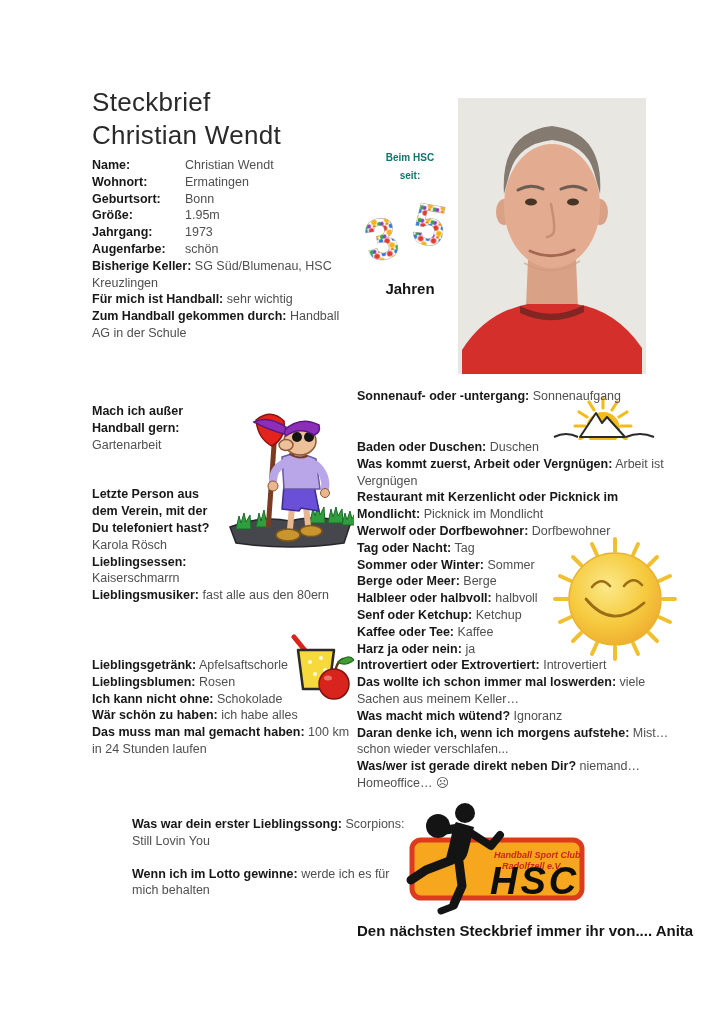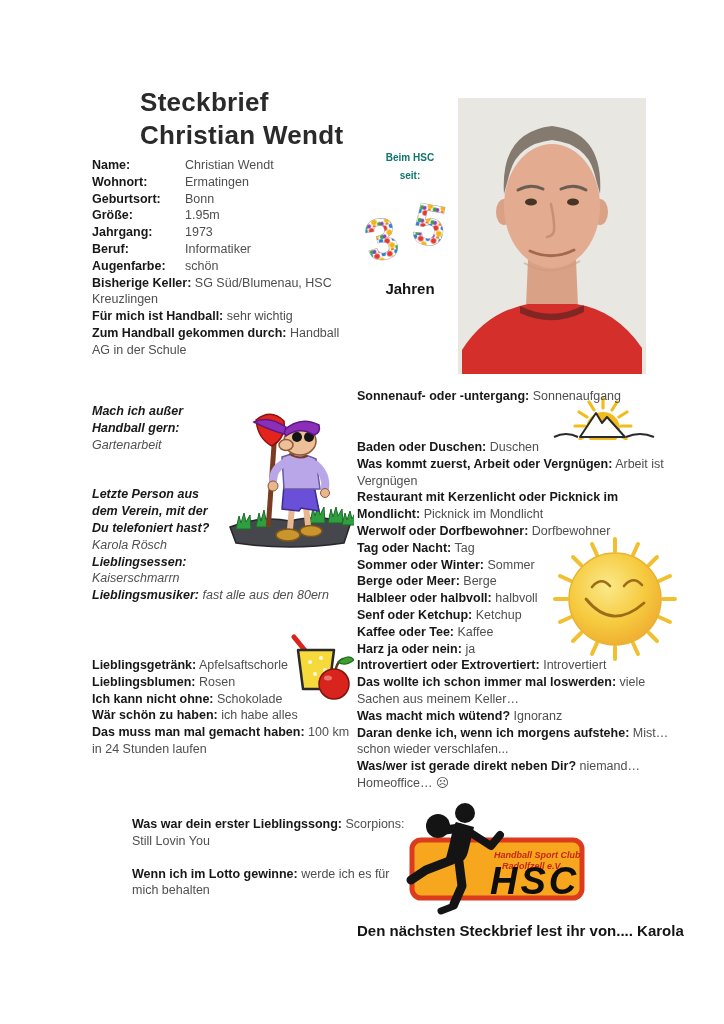--- a/index.html
+++ b/index.html
@@ -4,21 +4,21 @@
 <style>
   * { margin:0; padding:0; box-sizing:border-box; }
   html,body { background:#fff; }
   body {
     width:724px; height:1024px; overflow:hidden;
     font-family:"Liberation Sans", sans-serif;
     color:#1b1b1b;
   }
   .page { position:relative; width:724px; height:1024px; background:#ffffff; }
   .abs { position:absolute; }
-  .title { font-size:26px; line-height:33px; font-weight:700; color:#2a2a2a; letter-spacing:.3px;margin-left:48px; }
+  .title { font-size:26px; line-height:33px; font-weight:400; color:#2a2a2a; letter-spacing:.3px; }
   .fs { font-size:12.5px; line-height:16.8px; }
   p { margin:0; }
   b { font-weight:bold; color:#181818; }
   .val { color:#4f4f4f; }
   .plabel { display:inline-block; min-width:93px; font-weight:bold; color:#181818; }
   .center { text-align:center; }
   .hsc-head { font-size:10px; font-weight:bold; line-height:18px; color:#0f766e; }
   .bigbold { font-size:15px; font-weight:bold; color:#141414; }
   svg text.digit {
     font-family:"Liberation Sans", sans-serif;
@@ -50,21 +50,20 @@
         <p><b class="plabel">Name:</b><span class="val">Christian Wendt</span></p>
 
         <p><b class="plabel">Wohnort:</b><span class="val">Ermatingen</span></p>
 
         <p><b class="plabel">Geburtsort:</b><span class="val">Bonn</span></p>
 
         <p><b class="plabel">Größe:</b><span class="val">1.95m</span></p>
 
         <p><b class="plabel">Jahrgang:</b><span class="val">1973</span></p>
 
-        <p><b class="plabel">Beruf:</b><span class="val">Informatiker</span></p>
 
         <p><b class="plabel">Augenfarbe:</b><span class="val">schön</span></p>
       </div>
     <div>
 
         <p><b>Bisherige Keller:</b> <span class="val">SG Süd/Blumenau, HSC Kreuzlingen</span></p>
 
         <p><b>Für mich ist Handball:</b> <span class="val">sehr wichtig</span></p>
 
         <p><b>Zum Handball gekommen durch:</b> <span class="val">Handball AG in der Schule</span></p>
@@ -172,21 +171,21 @@
         <p><b>Das wollte ich schon immer mal loswerden:</b> <span class="val">viele Sachen aus meinem Keller…</span></p>
 
         <p><b>Was macht mich wütend?</b> <span class="val">Ignoranz</span></p>
 
         <p><b>Daran denke ich, wenn ich morgens aufstehe:</b> <span class="val">Mist… schon wieder verschlafen...</span></p>
 
         <p><b>Was/wer ist gerade direkt neben Dir?</b> <span class="val">niemand… Homeoffice… ☹</span></p>
       </div>
   </div>
 
-  <div class="abs fs" style="left:92px; top:403px; width:262px;font-style:italic;">
+  <div class="abs fs" style="left:92px; top:403px; width:262px;">
     <svg style="float:right; margin:8px 0 4px 6px;" width="128" height="142" viewBox="0 0 128 142">
       <path d="M4,116 Q34,104 64,110 Q98,102 124,114 L118,132 Q64,140 10,132 Z" fill="#46464d" stroke="#26262b" stroke-width="1.5"></path>
       <g fill="#2f9e3f" stroke="#1c6b28" stroke-width="1">
         <path d="M10,118 l3,-13 2,7 3,-10 2,9 4,-7 1,14 z"></path>
         <path d="M30,116 l3,-14 2,8 3,-11 2,10 4,-8 1,15 z"></path>
         <path d="M84,112 l3,-15 2,8 3,-11 2,10 4,-8 1,16 z"></path>
         <path d="M102,112 l3,-14 2,8 3,-10 2,9 4,-7 1,14 z"></path>
         <path d="M116,114 l3,-12 2,7 3,-9 2,8 3,-6 1,12 z"></path>
       </g>
       <rect x="43" y="28" width="5" height="88" fill="#7a3b23" transform="rotate(4 46 70)"></rect>
@@ -268,15 +267,15 @@
       <path d="M73,33 L93,46 L102,35" stroke-width="8" stroke-linecap="round" stroke-linejoin="round" fill="none"></path>
       <path d="M54,60 L28,70 L13,80" stroke-width="9" stroke-linecap="round" stroke-linejoin="round" fill="none"></path>
       <path d="M61,62 L64,86 L56,104" stroke-width="9" stroke-linecap="round" stroke-linejoin="round" fill="none"></path>
       <path d="M56,106 L43,111" stroke-width="7" stroke-linecap="round" fill="none"></path>
     </g>
     <text class="logo-small" x="96" y="58">Handball Sport Club</text>
     <text class="logo-small" x="104" y="69">Radolfzell e.V.</text>
     <text class="logo-big" x="92" y="94">HSC</text>
   </svg>
 
-  <p class="abs bigbold" style="left:357px; top:922px;">Den nächsten Steckbrief lest ihr von.... Karola</p>
+  <p class="abs bigbold" style="left:357px; top:922px;">Den nächsten Steckbrief immer ihr von.... Anita</p>
 
 </div>
 
 </body></html>

